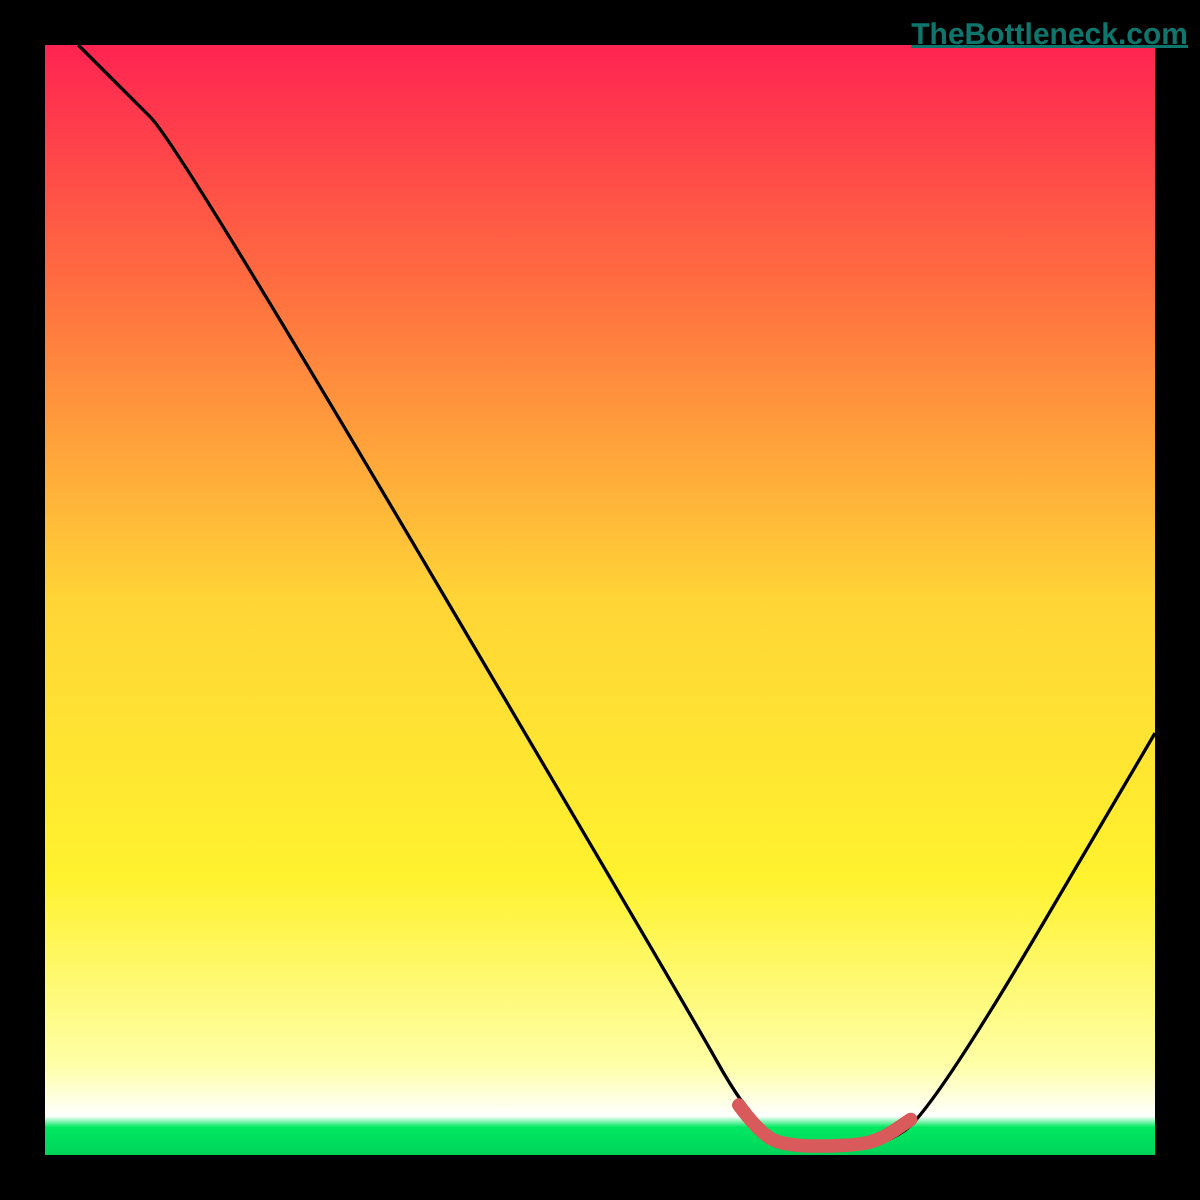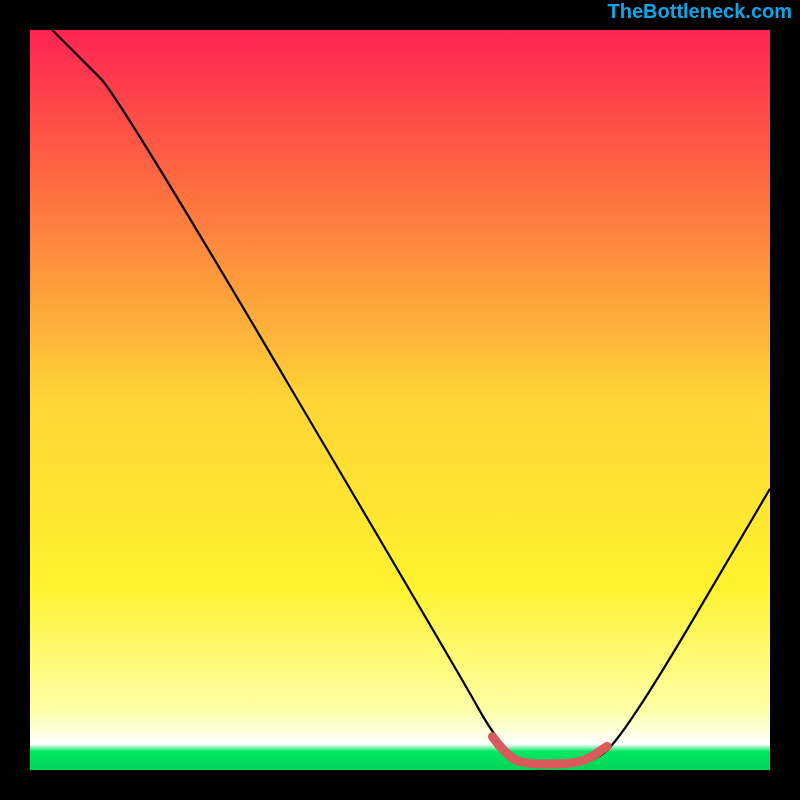--- a/index.html
+++ b/index.html
@@ -10,27 +10,28 @@
     background: #000000;
     overflow: hidden;
   }
   .container {
     position: relative;
     width: 800px;
     height: 800px;
   }
   .watermark {
     position: absolute;
-    top: 0;
+    top: 12px;
     right: 8px;
     font-family: Arial, Helvetica, sans-serif;
     font-size: 20px;
     font-weight: bold;
-    color: #0ea5e9;
+    color: #0f766e;
     z-index: 10;
+    text-decoration: underline;
   }
   svg {
     position: absolute;
     top: 0;
     left: 0;
   }
 </style>
 </head>
 <body>
 

